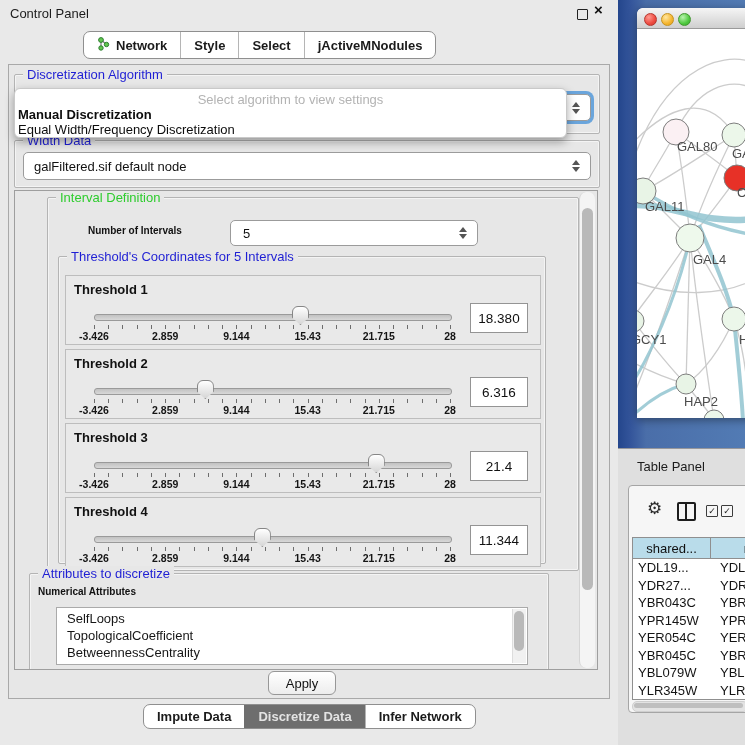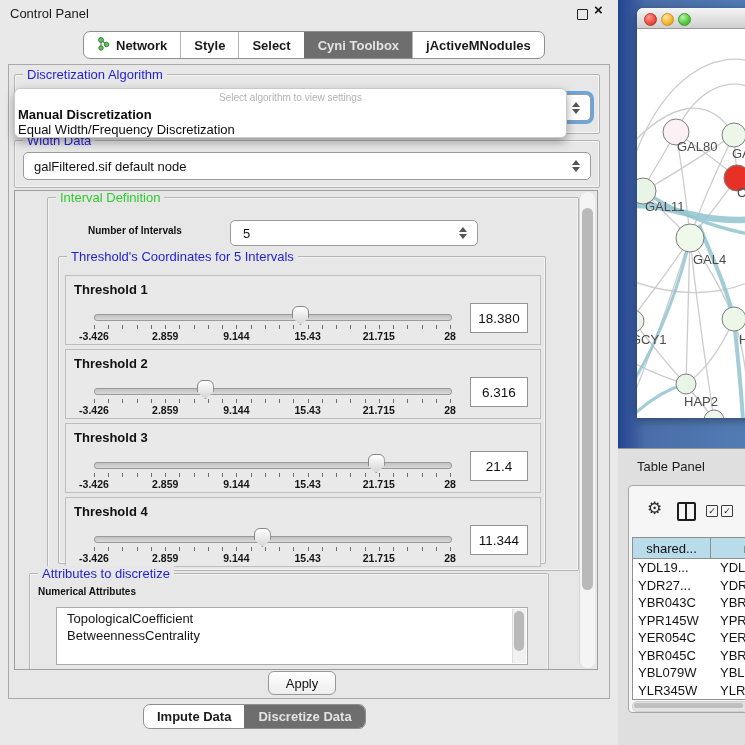--- a/index.html
+++ b/index.html
@@ -26,21 +26,21 @@
          font-size:13px;color:#111;}
   .combo .val{padding-left:10px;flex:1;}
   .updown{position:absolute;right:9px;top:50%;transform:translateY(-50%);width:9px;height:14px;}
   .updown:before,.updown:after{content:"";position:absolute;left:0;border-left:4.5px solid transparent;border-right:4.5px solid transparent;}
   .updown:before{top:1px;border-bottom:5px solid #555;}
   .updown:after{bottom:1px;border-top:5px solid #555;}
   .focus-ring{box-shadow:0 0 0 3px #6aa5dc;}
   
   .popup{position:absolute;left:14px;top:88px;width:551px;height:48px;background:#fff;border:1px solid #c9c9c9;
          border-radius:6px;box-shadow:0 4px 10px rgba(0,0,0,.35);z-index:40;overflow:hidden;}
-  .popup .ph{font-size:10px;color:#b3b3b3;text-align:center;padding-top:3px;height:15px;}
+  .popup .ph{font-size:13px;color:#b3b3b3;text-align:center;padding-top:3px;height:15px;}
   .popup .it{font-size:13px;color:#0d0d0d;padding:0 3px;height:15px;line-height:15px;}
   .popup .it.b{font-weight:bold;}
   
   .scrollpane{position:absolute;left:14px;top:190px;width:582px;height:478px;border:1px solid #9e9e9e;background:#e7e7e7;overflow:hidden;}
   .vscroll{position:absolute;right:2px;top:1px;width:15px;height:476px;background:#f4f4f4;border-left:1px solid #d5d5d5;border-radius:7px;}
   .vthumb{position:absolute;left:2px;top:16px;width:11px;height:382px;background:#b9b9b9;border-radius:6px;}
   .lbl-bold{font-size:10px;font-weight:bold;color:#111;}
   
   .threshold-box{position:absolute;left:6px;width:474px;height:68px;border:1px solid #bdbdbd;background:#e9e9e9;}
   .th-title{position:absolute;left:8px;top:6px;font-size:13px;font-weight:bold;color:#111;}
@@ -112,23 +112,20 @@
               <circle cx="9.5" cy="7.5" r="2.2" fill="#64c850" stroke="#2e7d32" stroke-width="1"></circle>
               <circle cx="4" cy="11" r="2.2" fill="#64c850" stroke="#2e7d32" stroke-width="1"></circle>
             </svg></span>
           <span>Network</span>
         </div>
         <div class="seg">
           <span>Style</span>
         </div>
         <div class="seg">
           <span>Select</span>
-        </div>
-        <div class="seg sel">
-          <span>Cyni Toolbox</span>
         </div>
         <div class="seg">
           <span>jActiveMNodules</span>
         </div>
       </div>
 
     <div class="outer-box"></div>
 
     <div class="fieldset" style="left:14px;top:74px;width:584px;height:58px;">
       <div class="legend blue">Discretization Algorithm</div>
@@ -320,20 +317,21 @@
               </div>
             </div>
         </div>
       </div>
 
       <div class="fieldset" style="left:14px;top:382px;width:518px;height:108px;">
         <div class="legend blue">Attributes to discretize</div>
         <div class="lbl-bold" style="position:absolute;left:8px;top:12px;">Numerical Attributes</div>
         <div class="listbox" style="left:26px;top:33px;width:470px;height:56px;">
           <div id="attr-items" style="padding-top:2px;">
+              <div class="li">SelfLoops</div>
               <div class="li">TopologicalCoefficient</div>
               <div class="li">BetweennessCentrality</div>
             </div>
           <div class="lb-scroll">
               <div class="lb-thumb"></div>
             </div>
         </div>
       </div>
 
       <div class="vscroll">
@@ -342,20 +340,23 @@
     </div>
 
     <div class="apply-btn">Apply</div>
 
     <div id="bottom-tabs" class="seg-tabs" style="left:143px;top:704px;height:23px;">
         <div class="seg">
           <span>Impute Data</span>
         </div>
         <div class="seg sel">
           <span>Discretize Data</span>
+        </div>
+        <div class="seg">
+          <span>Infer Network</span>
         </div>
       </div>
   </div>
 
   <div class="right-panel">
 
     <div class="mac-window">
       <div class="mac-titlebar">
         <div class="light red"></div>
         <div class="light yellow"></div>

